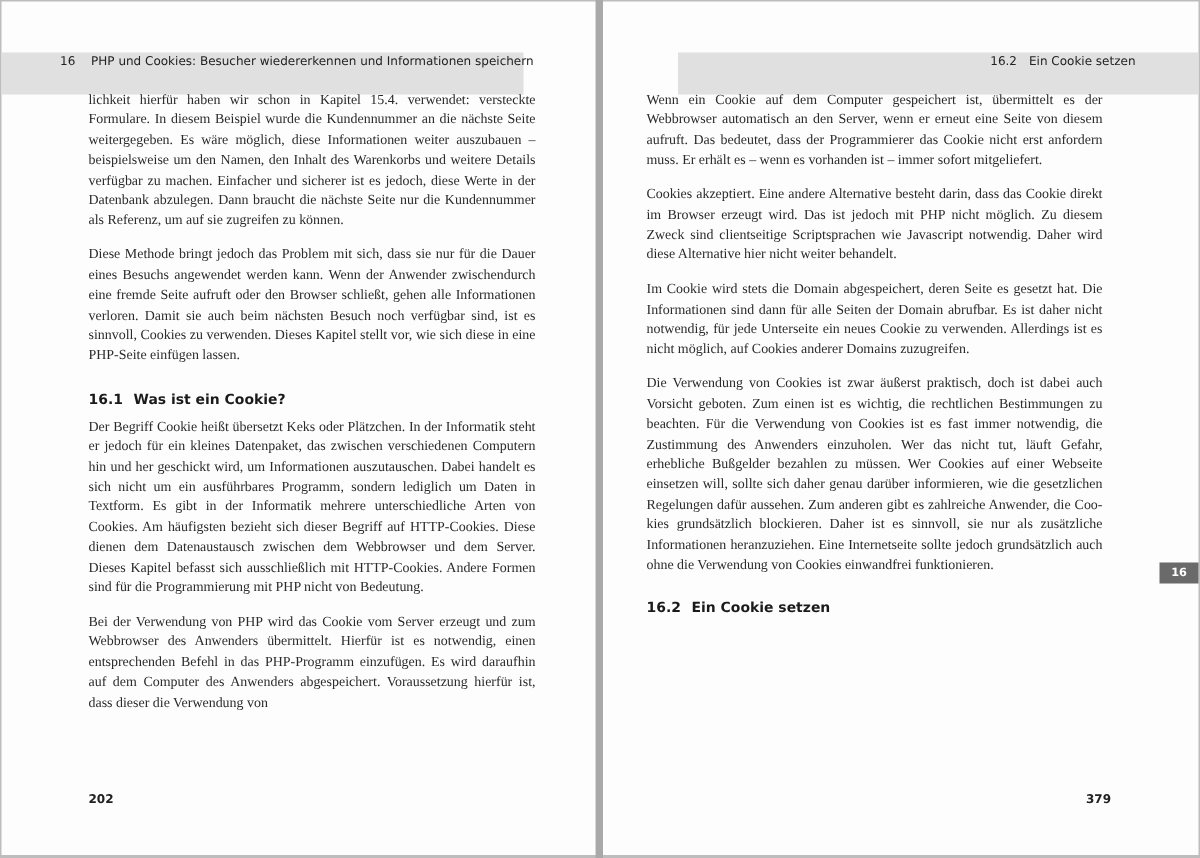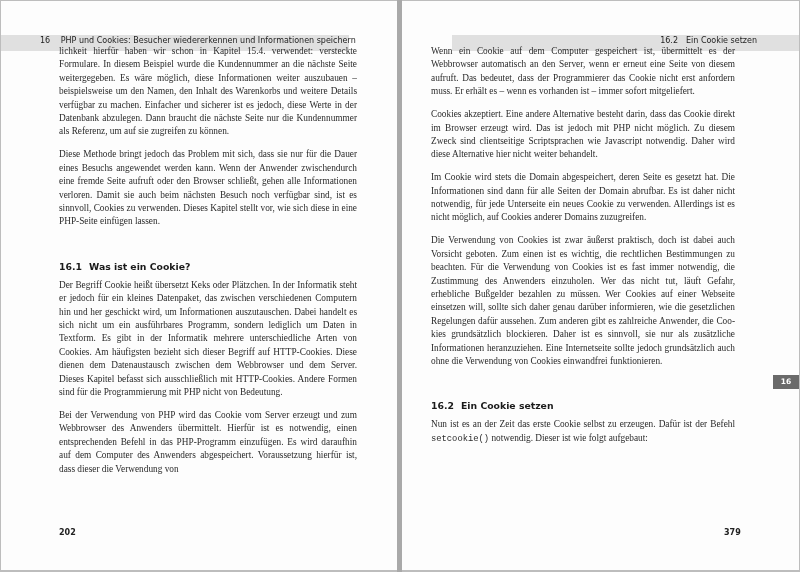--- a/index.html
+++ b/index.html
@@ -12,45 +12,45 @@
       position: absolute; top: 1px; height: 569px;
       background: #fdfdfd;
     }
     .page-left { left: 1px; width: 396px; }
     .page-right { left: 402px; width: 397px; }
     .gutter {
       position: absolute; left: 397px; top: 0; width: 5px; height: 572px;
       background: #a9a9a9;
     }
     .running-head {
-      position: absolute; top: 34px; height: 16px;
+      position: absolute; top: 34px; height: 28px;
       background: #e0e0e0;
       font-family: "DejaVu Sans", sans-serif;
       font-size: 8px; line-height: 12px; color: #222;
       white-space: nowrap;
     }
     .page-left .running-head { left: 0; width: 348px; }
     .page-right .running-head { left: 50px; width: 347px; text-align: right; }
     .rh-num { display: inline-block; margin-right: 8px; }
     .page-left .rh-num { margin-left: 39px; }
     .page-right .rh-title { margin-right: 42px; }
 
     .body-text {
-      position: absolute; top: 44px;
+      position: absolute; top: 60px;
       font-family: "Liberation Serif", "DejaVu Serif", serif;
       font-size: 9.3px; line-height: 13.4px; color: #2a2a2a;
       text-align: justify; hyphens: manual;
     }
     .page-left .body-text { left: 58px; width: 298px; }
     .page-right .body-text { left: 29px; width: 304px; }
     .body-text p { margin: 0 0 9.5px 0; }
     .body-text h2 {
       font-family: "DejaVu Sans", sans-serif;
       font-size: 9.3px; font-weight: bold; color: #1a1a1a;
-      margin: 31px 0 5px 0; line-height: 14px;
+      margin: 15px 0 5px 0; line-height: 14px;
     }
     .h-num { display: inline-block; width: 30px; }
     code {
       font-family: "Liberation Mono", "DejaVu Sans Mono", monospace;
       font-size: 8.8px;
     }
     .page-number {
       position: absolute; top: 527px;
       font-family: "DejaVu Sans", sans-serif;
       font-size: 8px; font-weight: bold; color: #222;
@@ -95,22 +95,17 @@
   </div>
 
   <div class="body-text">
     <p>Wenn ein Cookie auf dem Computer gespeichert ist, übermittelt es der Webbrowser automatisch an den Server, wenn er erneut eine Seite von diesem aufruft. Das bedeutet, dass der Programmierer das Cookie nicht erst anfordern muss. Er erhält es – wenn es vorhanden ist – immer so­fort mitgeliefert.</p>
     <p>Cookies akzeptiert. Eine andere Alternative besteht darin, dass das Cookie direkt im Browser erzeugt wird. Das ist jedoch mit PHP nicht möglich. Zu diesem Zweck sind clientseitige Scriptsprachen wie Ja­vascript notwendig. Daher wird diese Alternative hier nicht weiter behandelt.</p>
     <p>Im Cookie wird stets die Domain abgespeichert, deren Seite es gesetzt hat. Die Informationen sind dann für alle Seiten der Domain abrufbar. Es ist daher nicht notwendig, für jede Unterseite ein neues Cookie zu verwenden. Allerdings ist es nicht möglich, auf Cookies anderer Do­mains zuzugreifen.</p>
     <p>Die Verwendung von Cookies ist zwar äußerst praktisch, doch ist da­bei auch Vorsicht geboten. Zum einen ist es wichtig, die rechtlichen Bestimmungen zu beachten. Für die Verwendung von Cookies ist es fast immer notwendig, die Zustimmung des Anwenders einzuho­len. Wer das nicht tut, läuft Gefahr, erhebliche Bußgelder bezahlen zu müssen. Wer Cookies auf einer Webseite einsetzen will, sollte sich daher genau darüber informieren, wie die gesetzlichen Regelungen dafür aussehen. Zum anderen gibt es zahlreiche Anwender, die Coo­kies grundsätzlich blockieren. Daher ist es sinnvoll, sie nur als zusätz­liche Informationen heranzuziehen. Eine Internetseite sollte jedoch grundsätzlich auch ohne die Verwendung von Cookies einwandfrei funktionieren.</p>
     <h2>
       <span class="h-num">16.2</span><span>Ein Cookie setzen</span>
     </h2>
-    <p>
-      <span>Nun ist es an der Zeit das erste Cookie selbst zu erzeugen. Da­für ist der Befehl</span>
-      <code>setcookie()</code>
-      <span>notwendig. Dieser ist wie folgt aufgebaut:</span>
-    </p>
   </div>
 
   <div class="page-number">379</div>
   <div class="chapter-tab">16</div>
 </div>
 
 </body></html>

